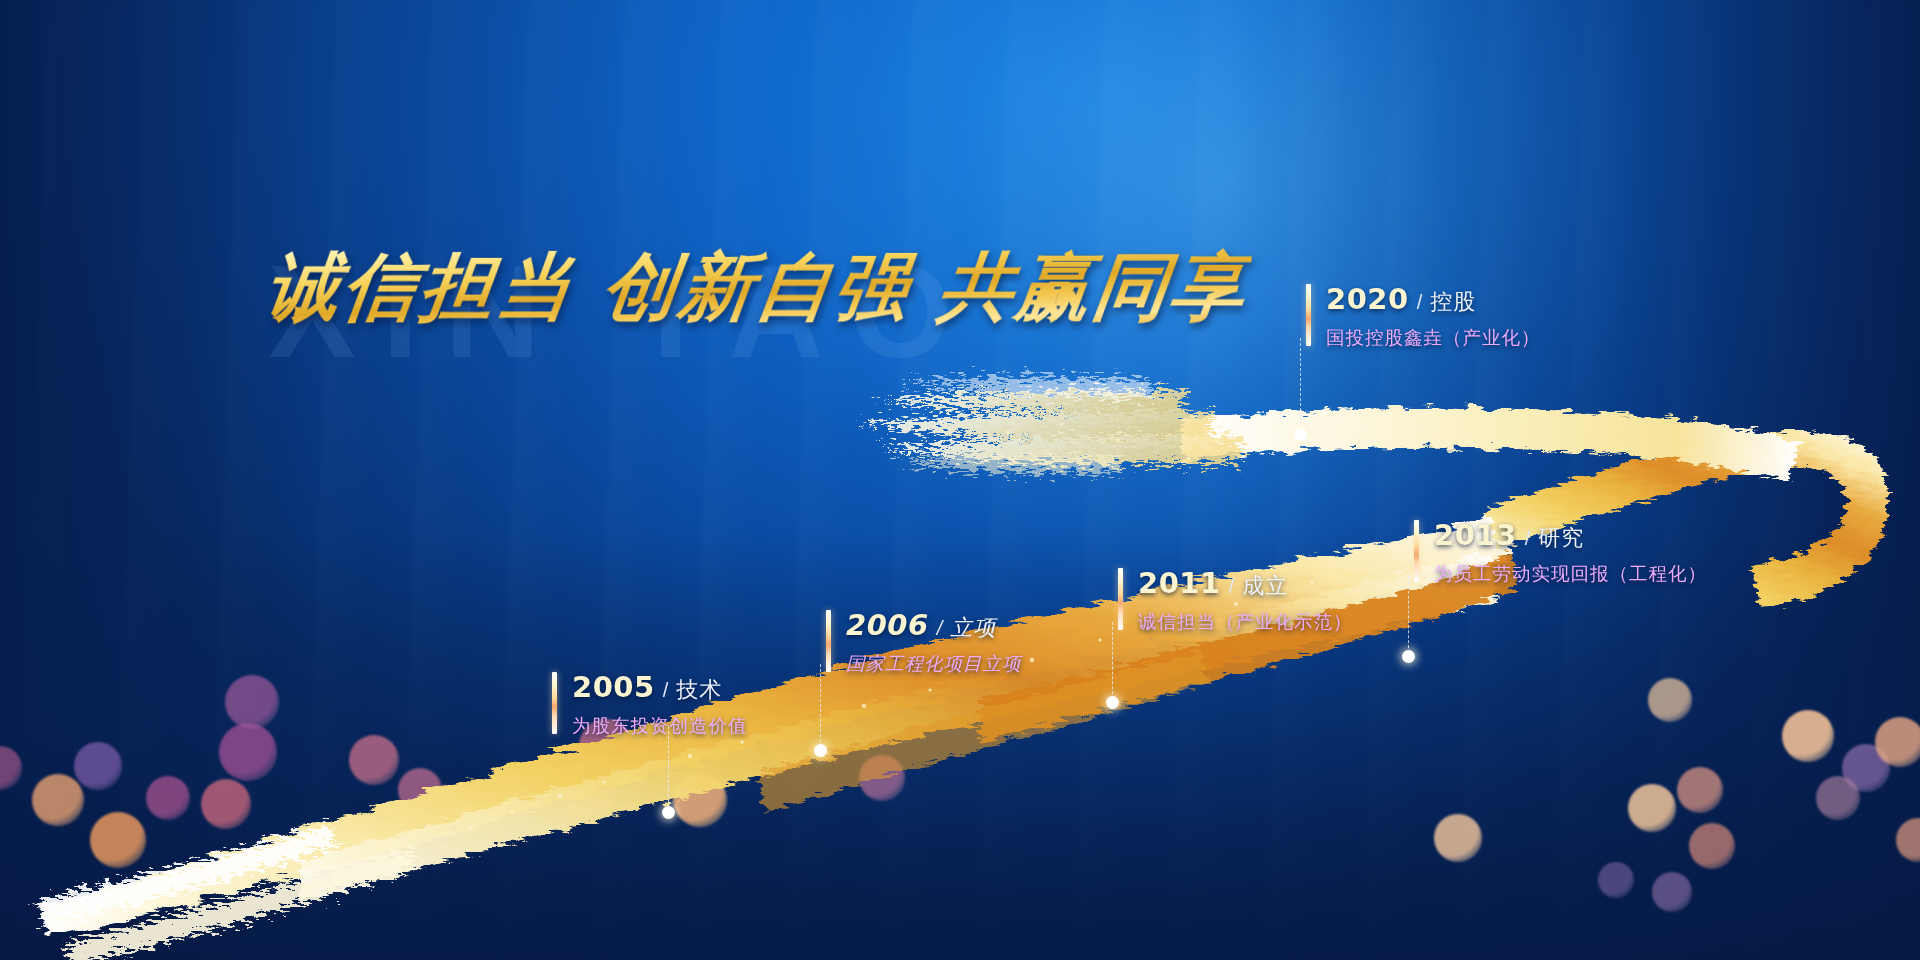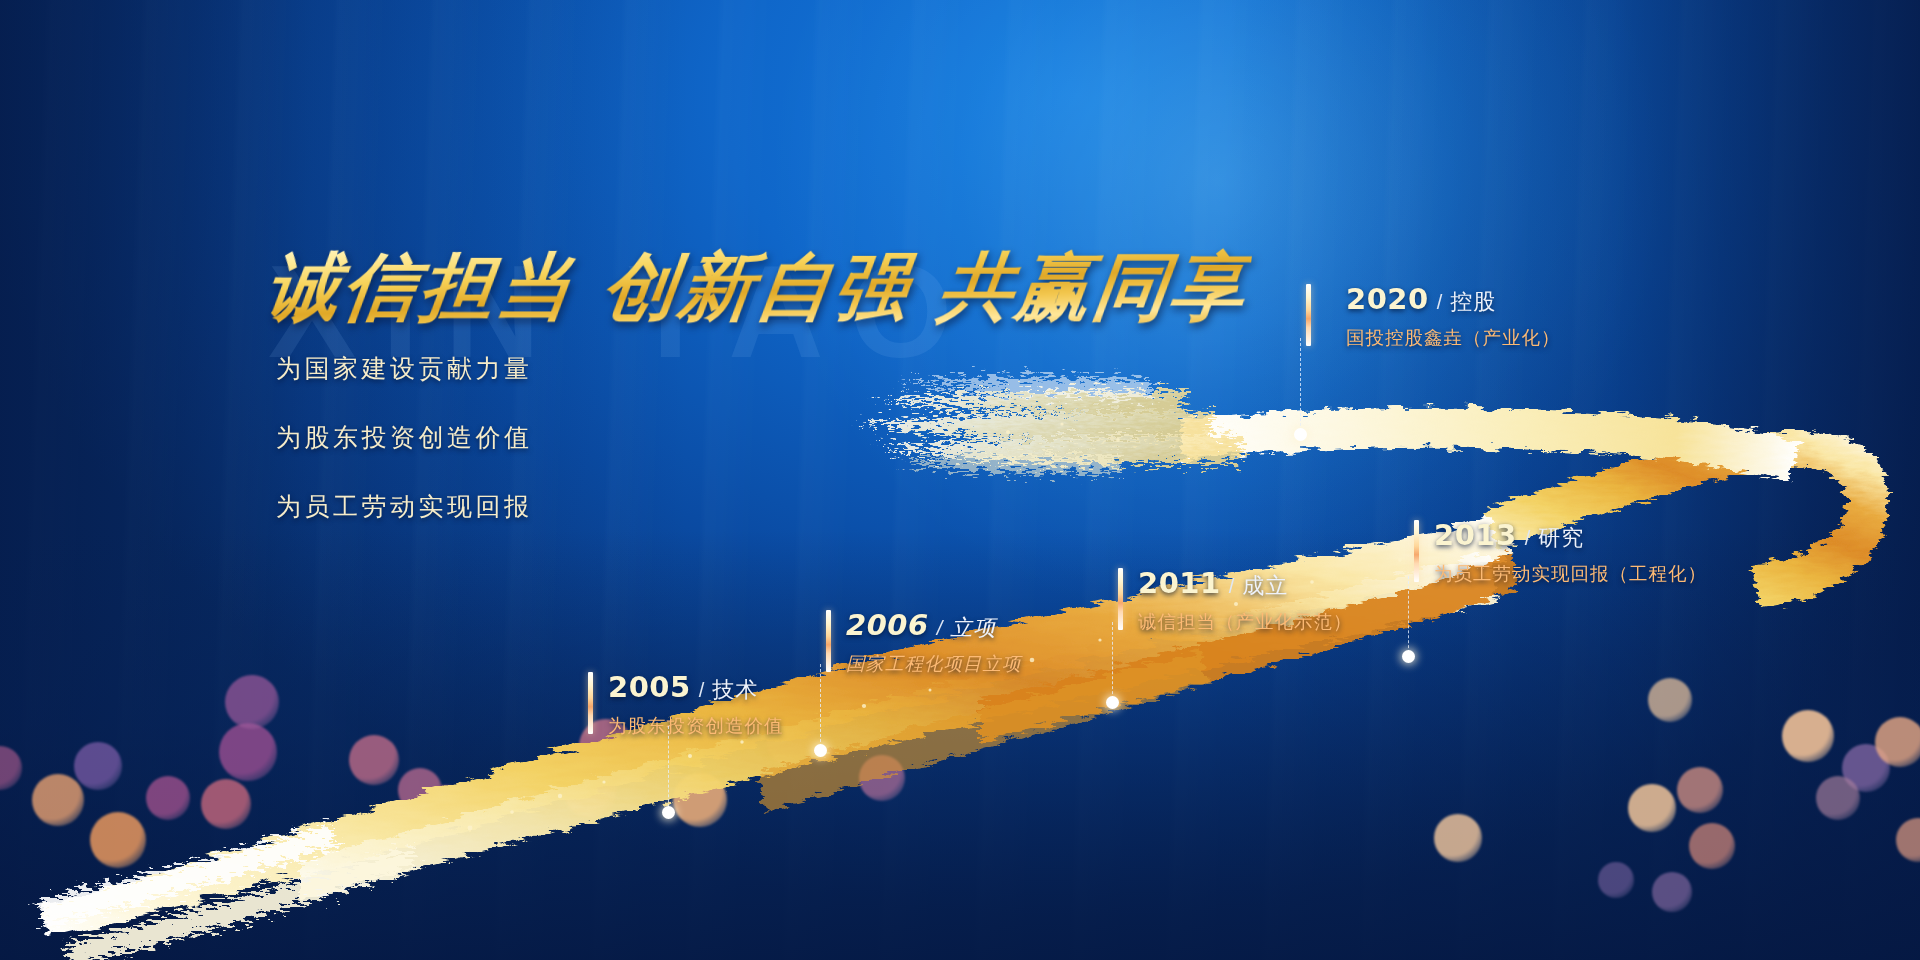--- a/index.html
+++ b/index.html
@@ -90,21 +90,21 @@
     font-family:"DejaVu Sans","Liberation Sans",sans-serif;
     text-shadow:0 2px 5px rgba(2,18,52,.7);
   }
   .marker .sep{ font-size:20px; color:#dfe7f4; margin:0 8px; font-weight:400; }
   .marker .tag{
     font-size:22px; color:#eef2fa; letter-spacing:1px;
     font-family:"DejaVu Sans","Liberation Sans",sans-serif;
     text-shadow:0 2px 5px rgba(2,18,52,.7);
   }
   .marker .desc{
-    font-size:18.5px; color:#fdba74; letter-spacing:1px;
+    font-size:18.5px; color:#f0abfc; letter-spacing:1px;
     font-family:"DejaVu Sans","Liberation Sans",sans-serif;
     text-shadow:0 2px 5px rgba(2,18,52,.78);
   }
 
   .connector{
     position:absolute; width:0; border-left:1.5px dashed rgba(228,238,252,.80);
   }
   .dot{
     position:absolute; width:13px; height:13px; border-radius:50%;
     background:#ffffff; box-shadow:0 0 9px 2px rgba(255,244,214,.75);
@@ -275,28 +275,23 @@
         <circle cx="962" cy="448" r="1.5"></circle>
       <circle cx="1400" cy="560" r="1.8"></circle>
         <circle cx="1448" cy="540" r="2.0"></circle>
     </g>
   </svg>
 
   <div class="watermark">XIN YAO</div>
 
   <div class="headline">诚信担当 创新自强 共赢同享</div>
 
-  <div class="slogans">
-    <div class="slogan">为国家建设贡献力量</div>
-    <div class="slogan">为股东投资创造价值</div>
-    <div class="slogan">为员工劳动实现回报</div>
-  </div>
 
   <div id="timeline-layer">
-      <div class="marker" style="left: 588px; top: 670px;">
+      <div class="marker" style="left: 552px; top: 670px;">
         <div class="bar"></div>
         <div class="txt">
           <div class="yearline">
             <span class="year">2005</span>
             <span class="sep">/</span>
             <span class="tag">技术</span>
           </div>
           <div class="desc">为股东投资创造价值</div>
         </div>
       </div>
@@ -334,21 +329,21 @@
           <div class="yearline">
             <span class="year">2013</span>
             <span class="sep">/</span>
             <span class="tag">研究</span>
           </div>
           <div class="desc">为员工劳动实现回报（工程化）</div>
         </div>
       </div>
       <div class="connector" style="left: 1408px; top: 576px; height: 82px;"></div>
       <div class="dot" style="left: 1402px; top: 650px;"></div>
-      <div class="marker" style="left: 1306px; top: 282px; padding-left: 20px;">
+      <div class="marker" style="left: 1306px; top: 282px;">
         <div class="bar"></div>
         <div class="txt">
           <div class="yearline">
             <span class="year">2020</span>
             <span class="sep">/</span>
             <span class="tag">控股</span>
           </div>
           <div class="desc">国投控股鑫垚（产业化）</div>
         </div>
       </div>

